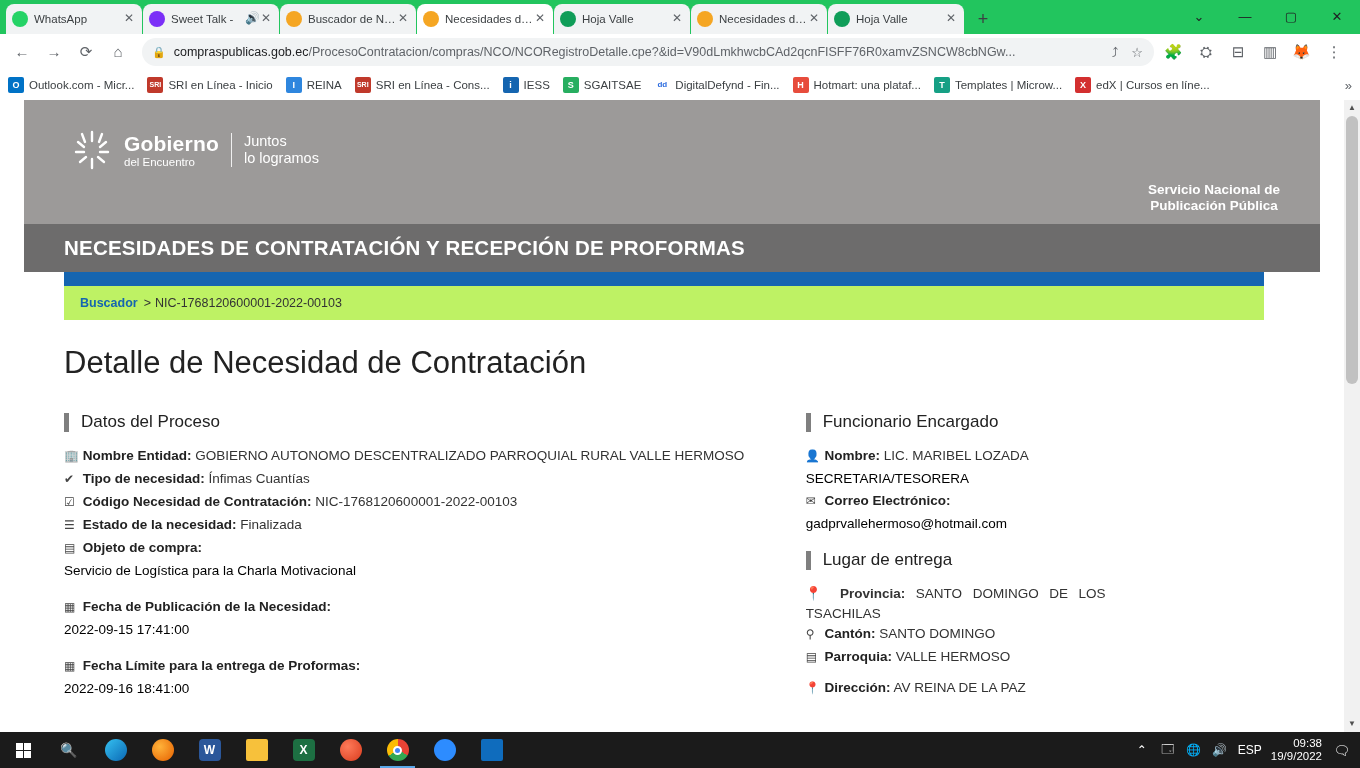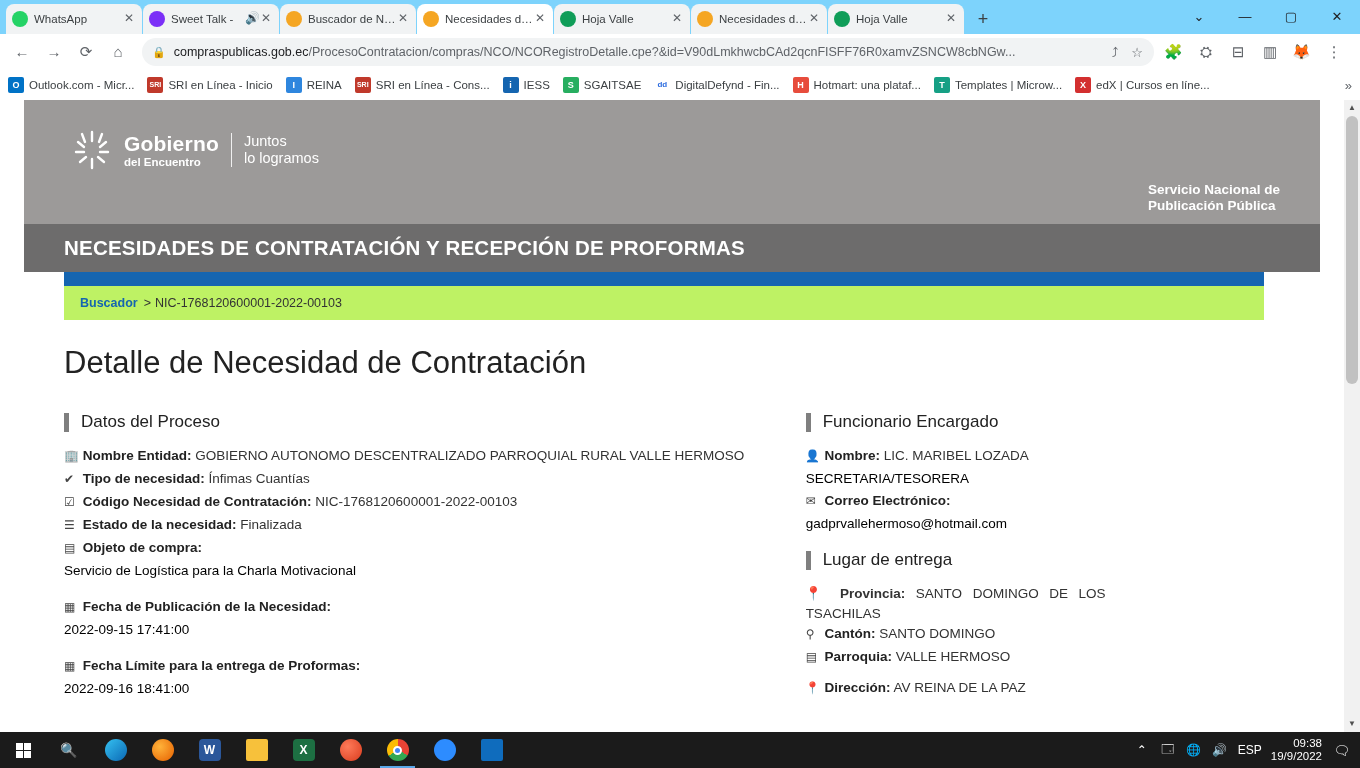--- a/index.html
+++ b/index.html
@@ -7,21 +7,21 @@
     margin: 0; padding: 0;
     width: 1360px; height: 768px;
     overflow: hidden;
     font-family: "Liberation Sans", sans-serif;
     background: #ffffff;
   }
   body { position: relative; }
 
   
   .chrome {
-    background: #7dd3fc;
+    background: #22c55e;
     width: 1360px;
     height: 124px;
     position: relative;
   }
   .tabstrip {
     height: 34px;
     display: flex;
     align-items: flex-end;
     padding-left: 6px;
     position: relative;
@@ -194,39 +194,39 @@
   }
   .logo-mark svg { display:block; }
   .logo-text-main {
     font-size: 21px;
     font-weight: bold;
     letter-spacing: .2px;
     line-height: 22px;
   }
   .logo-text-sub {
     font-size: 11.5px;
-    font-weight: bold;
+    font-weight: normal;
     line-height: 12px;
     margin-top: 1px;
   }
   .logo-divider {
     width: 1px; height: 34px;
     background: #ffffff;
     margin: 0 12px;
     opacity: .85;
   }
   .logo-tag {
     font-size: 14.5px;
     line-height: 17px;
     color: #ffffff;
   }
   .sercop {
     position: absolute;
     right: 40px; bottom: 10px;
-    text-align: left;
+    text-align: center;
     color: #ffffff;
     font-size: 13.5px;
     font-weight: bold;
     line-height: 16px;
   }
 
   .title-bar {
     background: #6d6c6c;
     height: 48px;
     margin: 0 24px;

